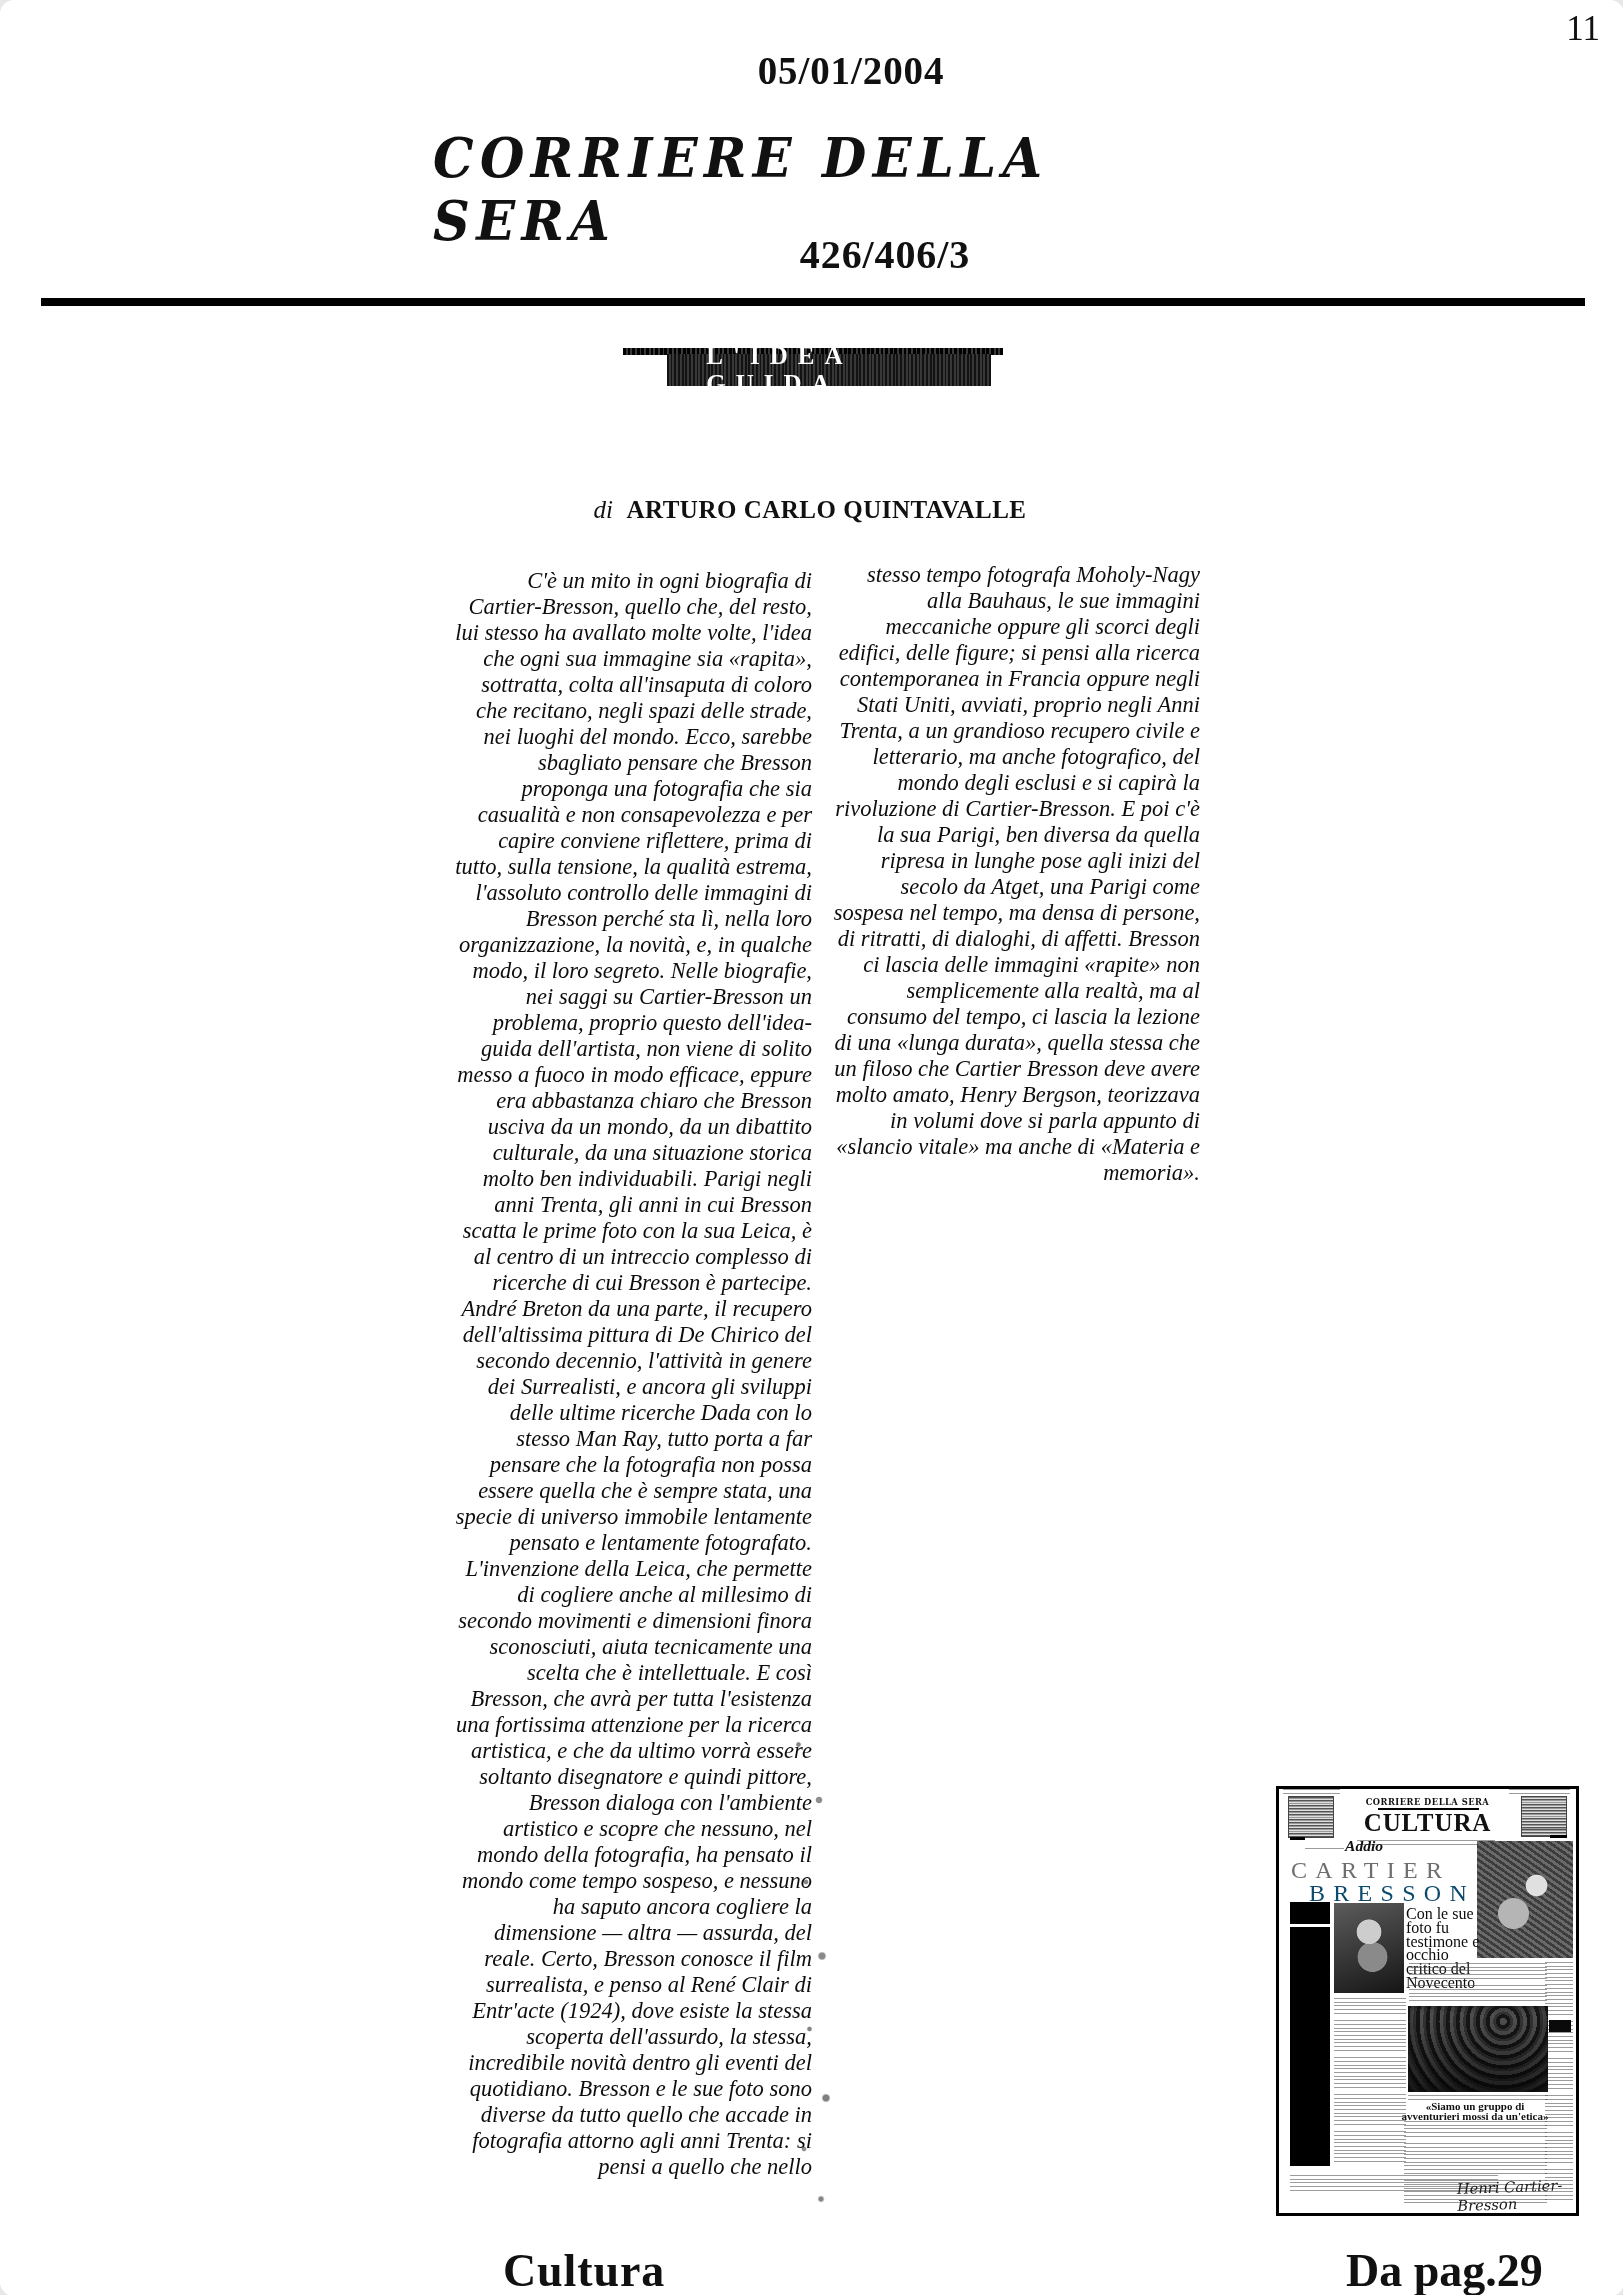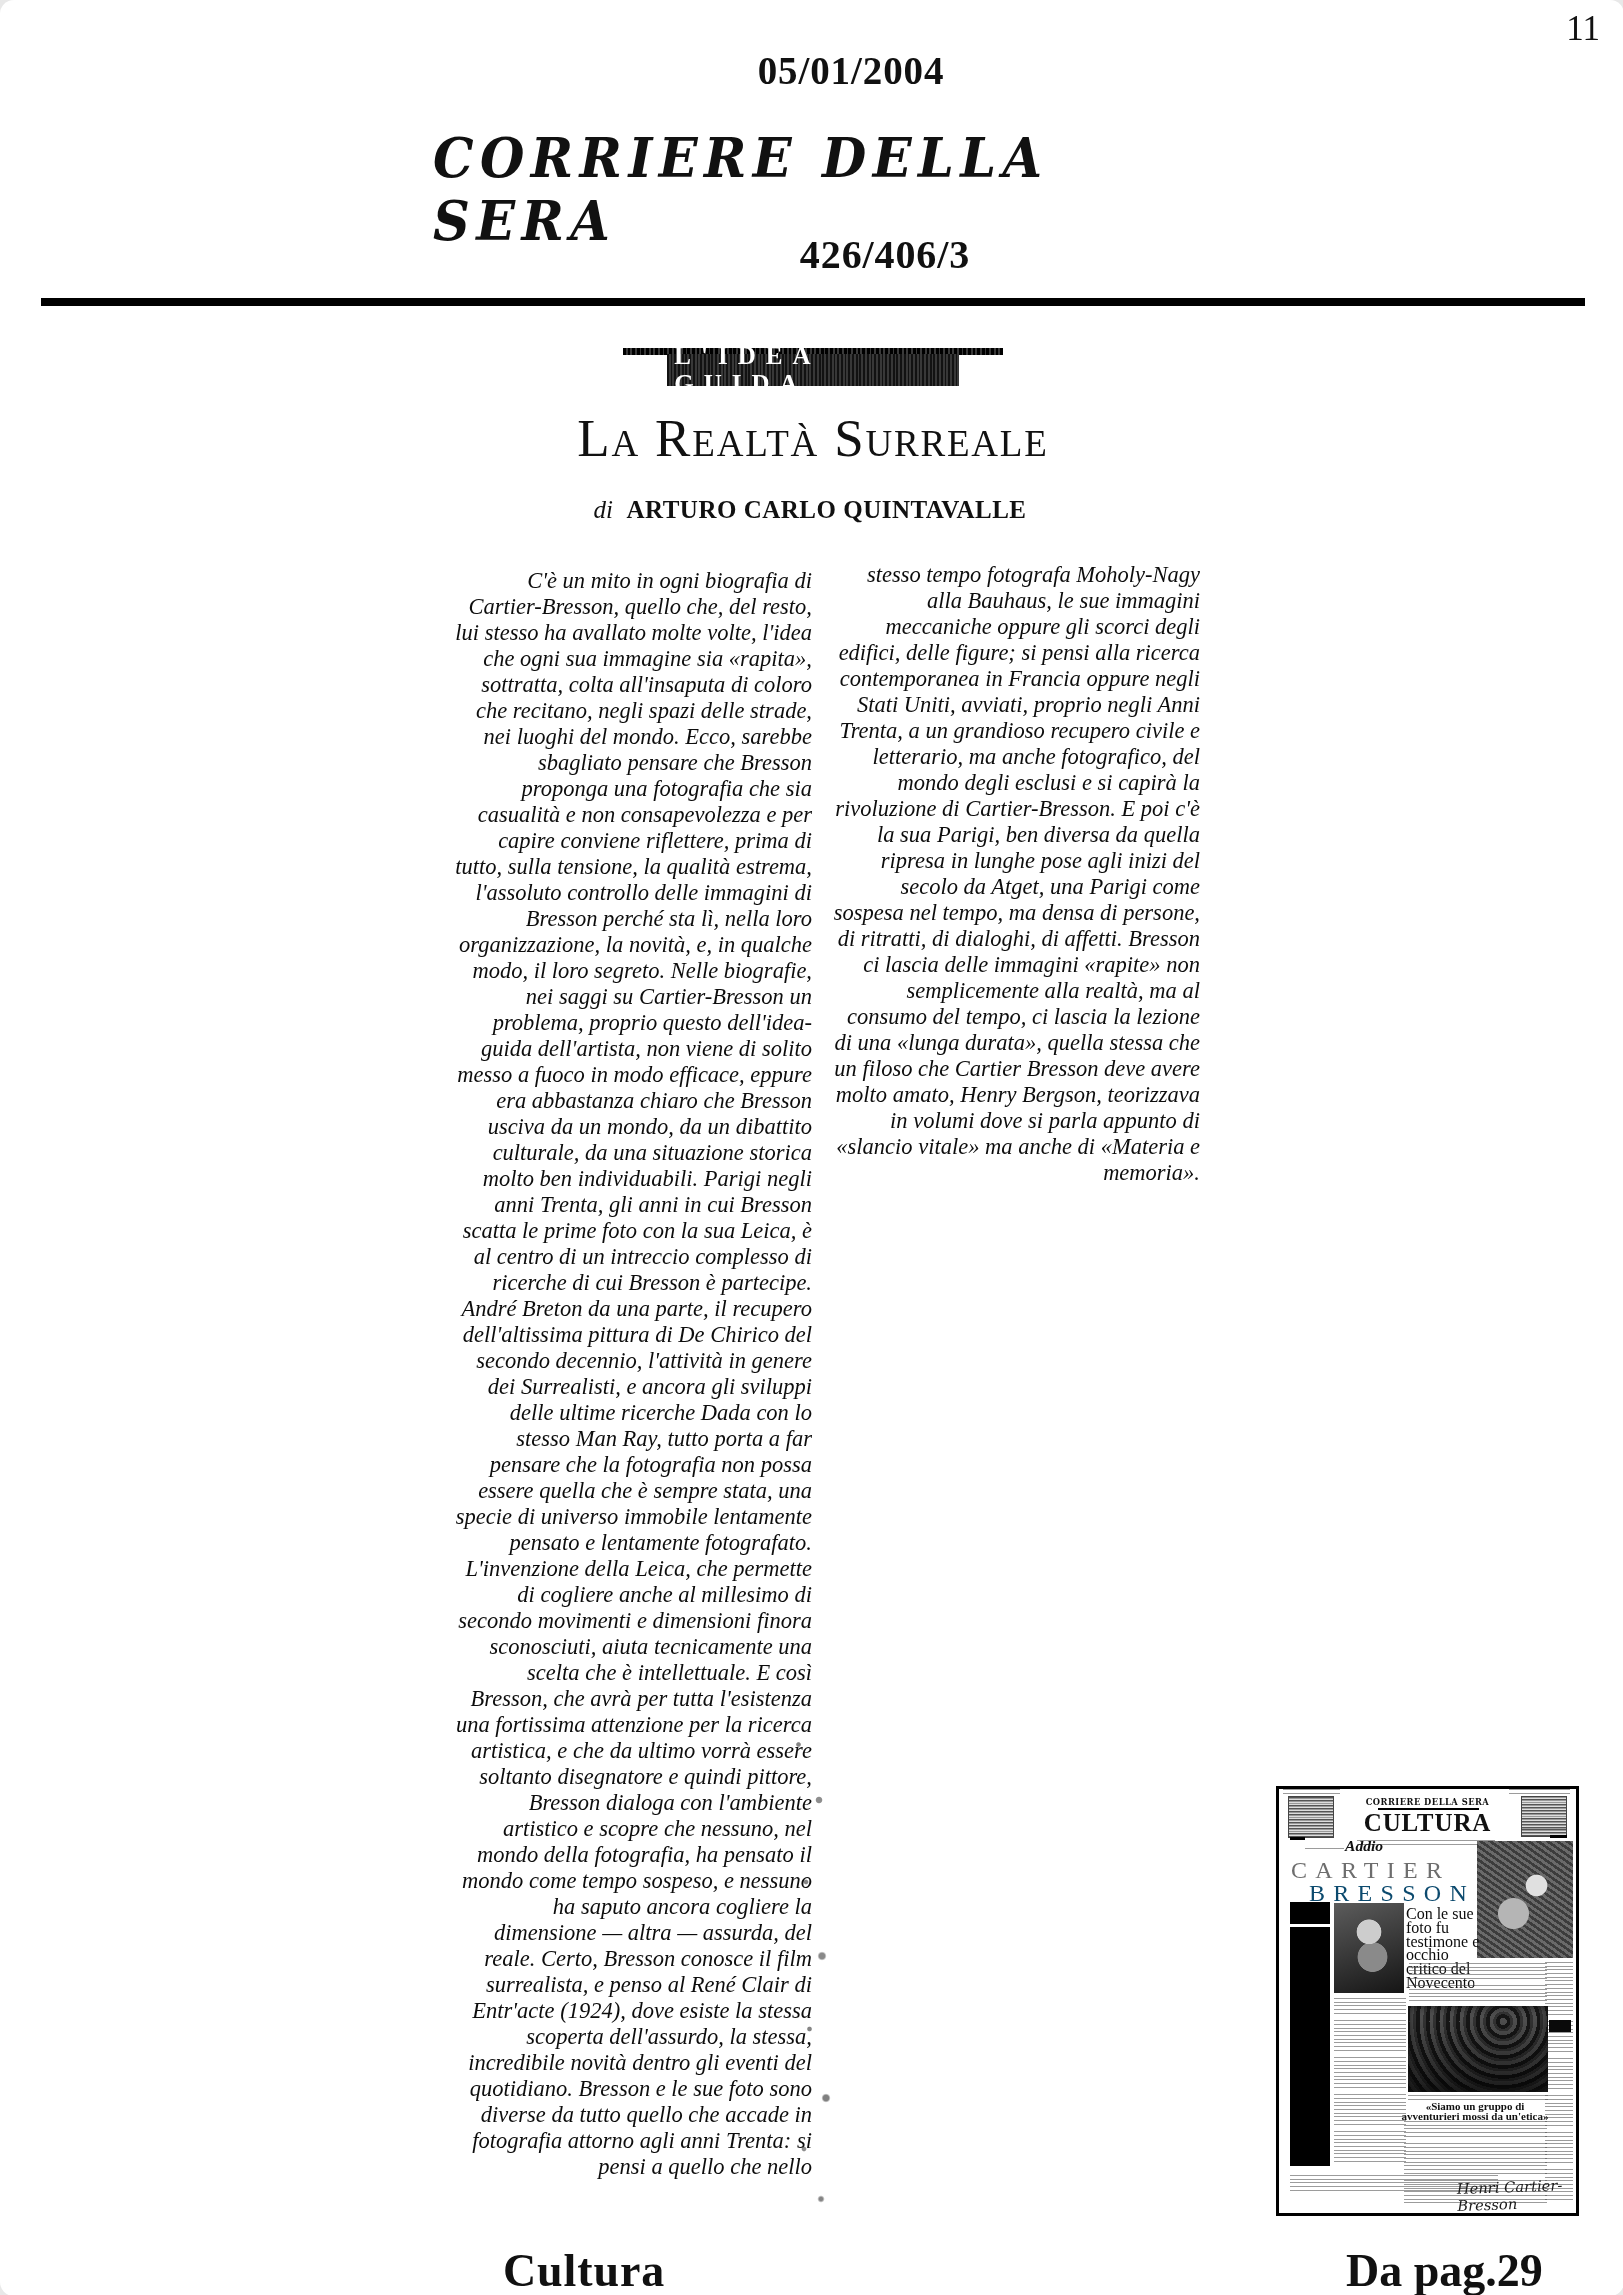--- a/index.html
+++ b/index.html
@@ -20,21 +20,21 @@
   .reference   { left:885px; top:231px; font-size:40px; font-weight:bold; letter-spacing:0.9px; }
   .top-rule    { left:41px; top:298px; width:1544px; height:8.3px;
                  background:linear-gradient(#000 0 5.5px, #fff 5.5px 6.4px, #000 6.4px 8.3px); }
 
   
   .kicker-strip { left:623px; top:348px; width:380px; height:7.3px; background:#1c1c1c;
                   background-image:repeating-linear-gradient(90deg,#000 0 2.8px,#3a3a3a 2.8px 4.6px); }
   .kicker-box   { left:667px; top:354px; width:292px; height:32px; background:#1f1f1f;
                   background-image:repeating-linear-gradient(90deg,#121212 0 1.8px,#383838 1.8px 3.7px),
                                    repeating-linear-gradient(0deg,#1a1a1a 0 1.8px,#2e2e2e 1.8px 3.7px);
-                  display:flex; align-items:center; justify-content:center; }
+                  display:flex; align-items:center; justify-content:center;padding-left:32px; }
   .kicker-text  { color:#fff; font-size:25px; font-weight:bold; letter-spacing:10px;
                   font-family:"Liberation Serif", serif; padding-left:7.3px; }
 
   
   .article-title { left:813px; top:408px; font-size:53px; font-variant:small-caps;
                    letter-spacing:1.8px; font-family:"Liberation Serif", serif; }
   .byline        { left:810px; top:496px; font-size:25px; }
   .byline .pre   { font-style:italic; margin-right:7.3px; }
   .byline .auth  { font-weight:bold; letter-spacing:0.5px; }
 
@@ -138,21 +138,20 @@
   <div class="abs ctr clip-date">05/01/2004</div>
   <div class="abs masthead">CORRIERE DELLA SERA</div>
   <div class="abs ctr reference">426/406/3</div>
   <div class="abs top-rule"></div>
 
   <div class="abs kicker-strip"></div>
   <div class="abs kicker-box">
     <span class="kicker-text">L'IDEA GUIDA</span>
   </div>
 
-  <div class="abs ctr article-title">La Realtà Surreale</div>
 
   <div class="abs ctr byline">
     <span class="pre">di</span>
     <span class="auth">ARTURO CARLO QUINTAVALLE</span>
   </div>
 
   <div class="abs col col-left">C'è un mito in ogni biografia di Cartier-Bresson, quello che, del resto, lui stesso ha avallato molte volte, l'idea che ogni sua immagine sia «rapita», sottratta, colta all'insaputa di coloro che recitano, negli spazi delle strade, nei luoghi del mondo. Ecco, sarebbe sbagliato pensare che Bresson proponga una fotografia che sia casualità e non consapevolezza e per capire conviene riflettere, prima di tutto, sulla tensione, la qualità estrema, l'assoluto controllo delle immagini di Bresson perché sta lì, nella loro organizzazione, la novità, e, in qualche modo, il loro segreto. Nelle biografie, nei saggi su Cartier-Bresson un problema, proprio questo dell'idea-guida dell'artista, non viene di solito messo a fuoco in modo efficace, eppure era abbastanza chiaro che Bresson usciva da un mondo, da un dibattito culturale, da una situazione storica molto ben individuabili. Parigi negli anni Trenta, gli anni in cui Bresson scatta le prime foto con la sua Leica, è al centro di un intreccio complesso di ricerche di cui Bresson è partecipe. André Breton da una parte, il recupero dell'altissima pittura di De Chirico del secondo decennio, l'attività in genere dei Surrealisti, e ancora gli sviluppi delle ultime ricerche Dada con lo stesso Man Ray, tutto porta a far pensare che la fotografia non possa essere quella che è sempre stata, una specie di universo immobile lentamente pensato e lentamente fotografato. L'invenzione della Leica, che permette di cogliere anche al millesimo di secondo movimenti e dimensioni finora sconosciuti, aiuta tecnicamente una scelta che è intellettuale. E così Bresson, che avrà per tutta l'esistenza una fortissima attenzione per la ricerca artistica, e che da ultimo vorrà essere soltanto disegnatore e quindi pittore, Bresson dialoga con l'ambiente artistico e scopre che nessuno, nel mondo della fotografia, ha pensato il mondo come tempo sospeso, e nessuno ha saputo ancora cogliere la dimensione — altra — assurda, del reale. Certo, Bresson conosce il film surrealista, e penso al René Clair di Entr'acte (1924), dove esiste la stessa scoperta dell'assurdo, la stessa, incredibile novità dentro gli eventi del quotidiano. Bresson e le sue foto sono diverse da tutto quello che accade in fotografia attorno agli anni Trenta: si pensi a quello che nello</div>
   <div class="abs col col-right">stesso tempo fotografa Moholy-Nagy alla Bauhaus, le sue immagini meccaniche oppure gli scorci degli edifici, delle figure; si pensi alla ricerca contemporanea in Francia oppure negli Stati Uniti, avviati, proprio negli Anni Trenta, a un grandioso recupero civile e letterario, ma anche fotografico, del mondo degli esclusi e si capirà la rivoluzione di Cartier-Bresson. E poi c'è la sua Parigi, ben diversa da quella ripresa in lunghe pose agli inizi del secolo da Atget, una Parigi come sospesa nel tempo, ma densa di persone, di ritratti, di dialoghi, di affetti. Bresson ci lascia delle immagini «rapite» non semplicemente alla realtà, ma al consumo del tempo, ci lascia la lezione di una «lunga durata», quella stessa che un filoso che Cartier Bresson deve avere molto amato, Henry Bergson, teorizzava in volumi dove si parla appunto di «slancio vitale» ma anche di «Materia e memoria».</div>
 
   <div class="abs specks"></div>

